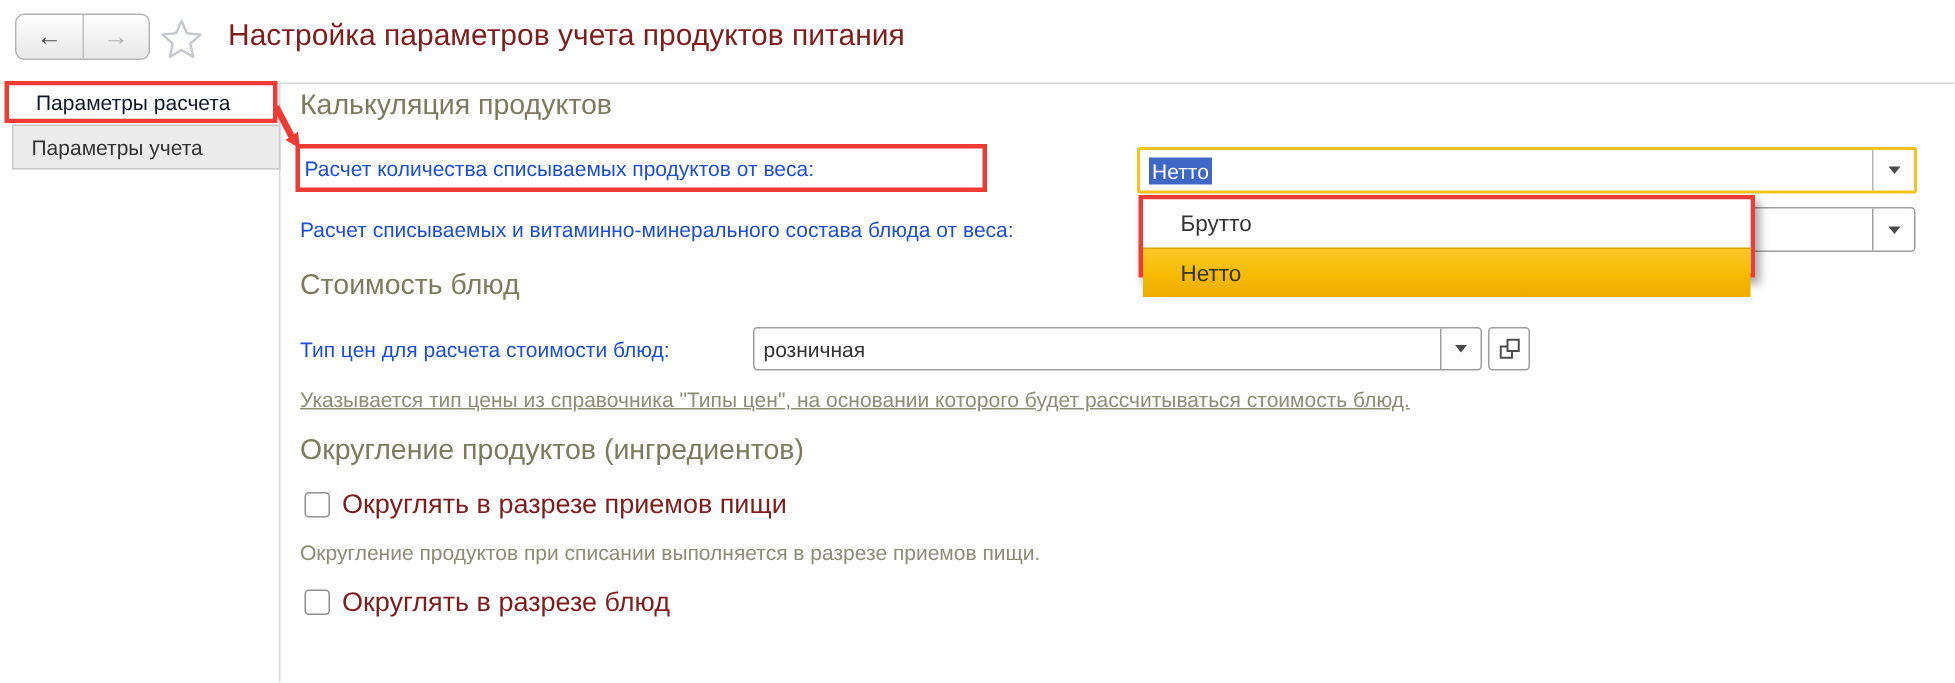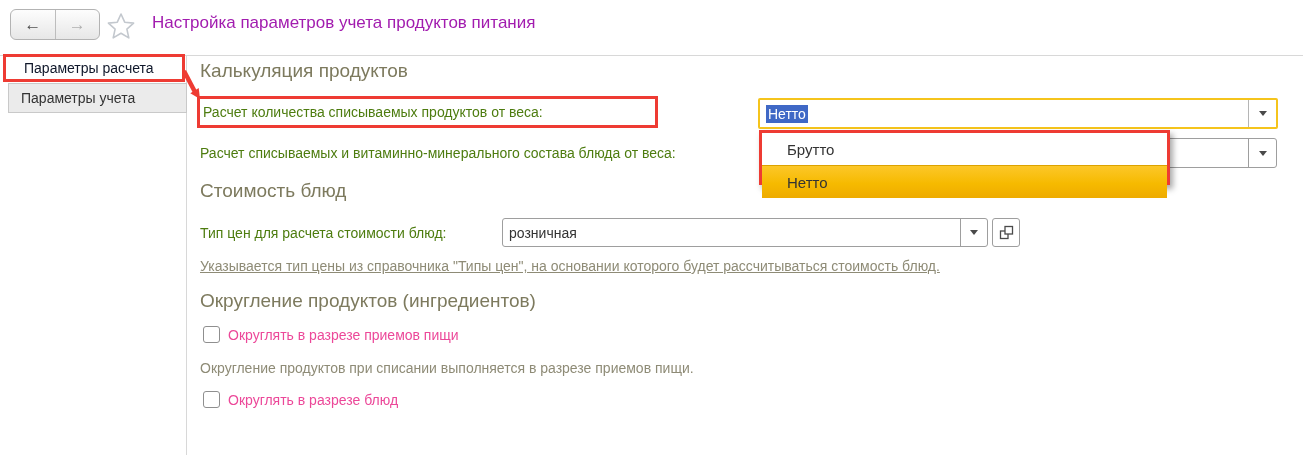--- a/index.html
+++ b/index.html
@@ -7,41 +7,41 @@
        font-family:"Liberation Sans","DejaVu Sans",sans-serif;color:#3a3a3a;}
 
   
   .navgroup{position:absolute;left:10px;top:9px;width:90px;height:31px;box-sizing:border-box;
             border:1px solid #b3b3b3;border-radius:6px;background:linear-gradient(#fdfdfd,#e7e7e7);
             display:flex;overflow:hidden;}
   .navbtn{flex:1;display:flex;align-items:center;justify-content:center;font-size:17px;font-weight:bold;}
   .navbtn.back{color:#4f4f4f;border-right:1px solid #bdbdbd;}
   .navbtn.fwd{color:#b0b0b0;}
   .star{position:absolute;left:106px;top:11px;width:30px;height:30px;}
-  .title{position:absolute;left:152px;top:13px;font-size:17px;color:#a21caf;white-space:nowrap;}
+  .title{position:absolute;left:152px;top:13px;font-size:20px;color:#7f1d1d;white-space:nowrap;}
 
   
   .hdiv{position:absolute;left:0;top:55px;width:1303px;height:1px;background:#d8d8d8;}
   .vdiv{position:absolute;left:186px;top:55px;width:1px;height:400px;background:#d8d8d8;}
 
   
   .ann{border:3px solid #ee3b33;box-sizing:border-box;position:absolute;}
   .ann-arrow{position:absolute;left:172px;top:68px;width:36px;height:36px;z-index:12;}
 
   
   .tab-active-box{left:3px;top:54px;width:182px;height:28px;background:#fff;z-index:11;}
   .tab-active{width:100%;height:100%;display:flex;align-items:center;padding-left:18px;
               box-sizing:border-box;font-size:14px;color:#0f172a;background:#fff;cursor:pointer;}
   .tab-inactive{position:absolute;left:8px;top:83px;width:179px;height:30px;box-sizing:border-box;
                 background:#ebebeb;border:1px solid #c9c9c9;display:flex;align-items:center;
                 padding-left:12px;font-size:14px;color:#333;cursor:pointer;}
 
   
   .section-title{position:absolute;left:200px;font-size:19px;color:#7d7a5e;white-space:nowrap;}
-  .form-label{position:absolute;font-size:14px;color:#4d7c0f;white-space:nowrap;}
+  .form-label{position:absolute;font-size:14px;color:#1d4ed8;white-space:nowrap;}
   .hint{position:absolute;left:200px;font-size:14px;color:#8e8b76;white-space:nowrap;}
 
   .label1-box{left:197px;top:96px;width:461px;height:32px;z-index:11;display:flex;align-items:center;}
   .label1-box .form-label{position:static;padding-left:3px;}
 
   .combo{position:absolute;box-sizing:border-box;background:#fff;display:flex;align-items:stretch;
          border:1px solid #9e9e9e;border-radius:3px;}
   .combo .val{flex:1;display:flex;align-items:center;padding-left:6px;font-size:14px;color:#333;overflow:hidden;}
   .combo .btn{width:27px;border-left:1px solid #b5b5b5;display:flex;align-items:center;
               justify-content:center;cursor:pointer;}
@@ -60,21 +60,21 @@
               border-top:1px solid #dca200;}
 
   .field3{left:502px;top:218px;width:486px;height:29px;}
   .openbtn{position:absolute;left:992px;top:218px;width:28px;height:29px;box-sizing:border-box;
            border:1px solid #9e9e9e;border-radius:3px;background:#fff;display:flex;
            align-items:center;justify-content:center;cursor:pointer;}
 
   .cb-row{position:absolute;display:flex;align-items:center;cursor:pointer;}
   .cb{width:17px;height:17px;box-sizing:border-box;border:1px solid #8f8f8f;border-radius:3px;
       background:#fff;cursor:pointer;}
-  .cb-label{margin-left:8px;font-size:14px;color:#ec4899;white-space:nowrap;}
+  .cb-label{margin-left:8px;font-size:18px;color:#7f1d1d;white-space:nowrap;}
 </style>
 </head>
 <body>
 
 <div id="app">
 
   <div class="navgroup">
     <div class="navbtn back">
       <span>←</span>
     </div>

